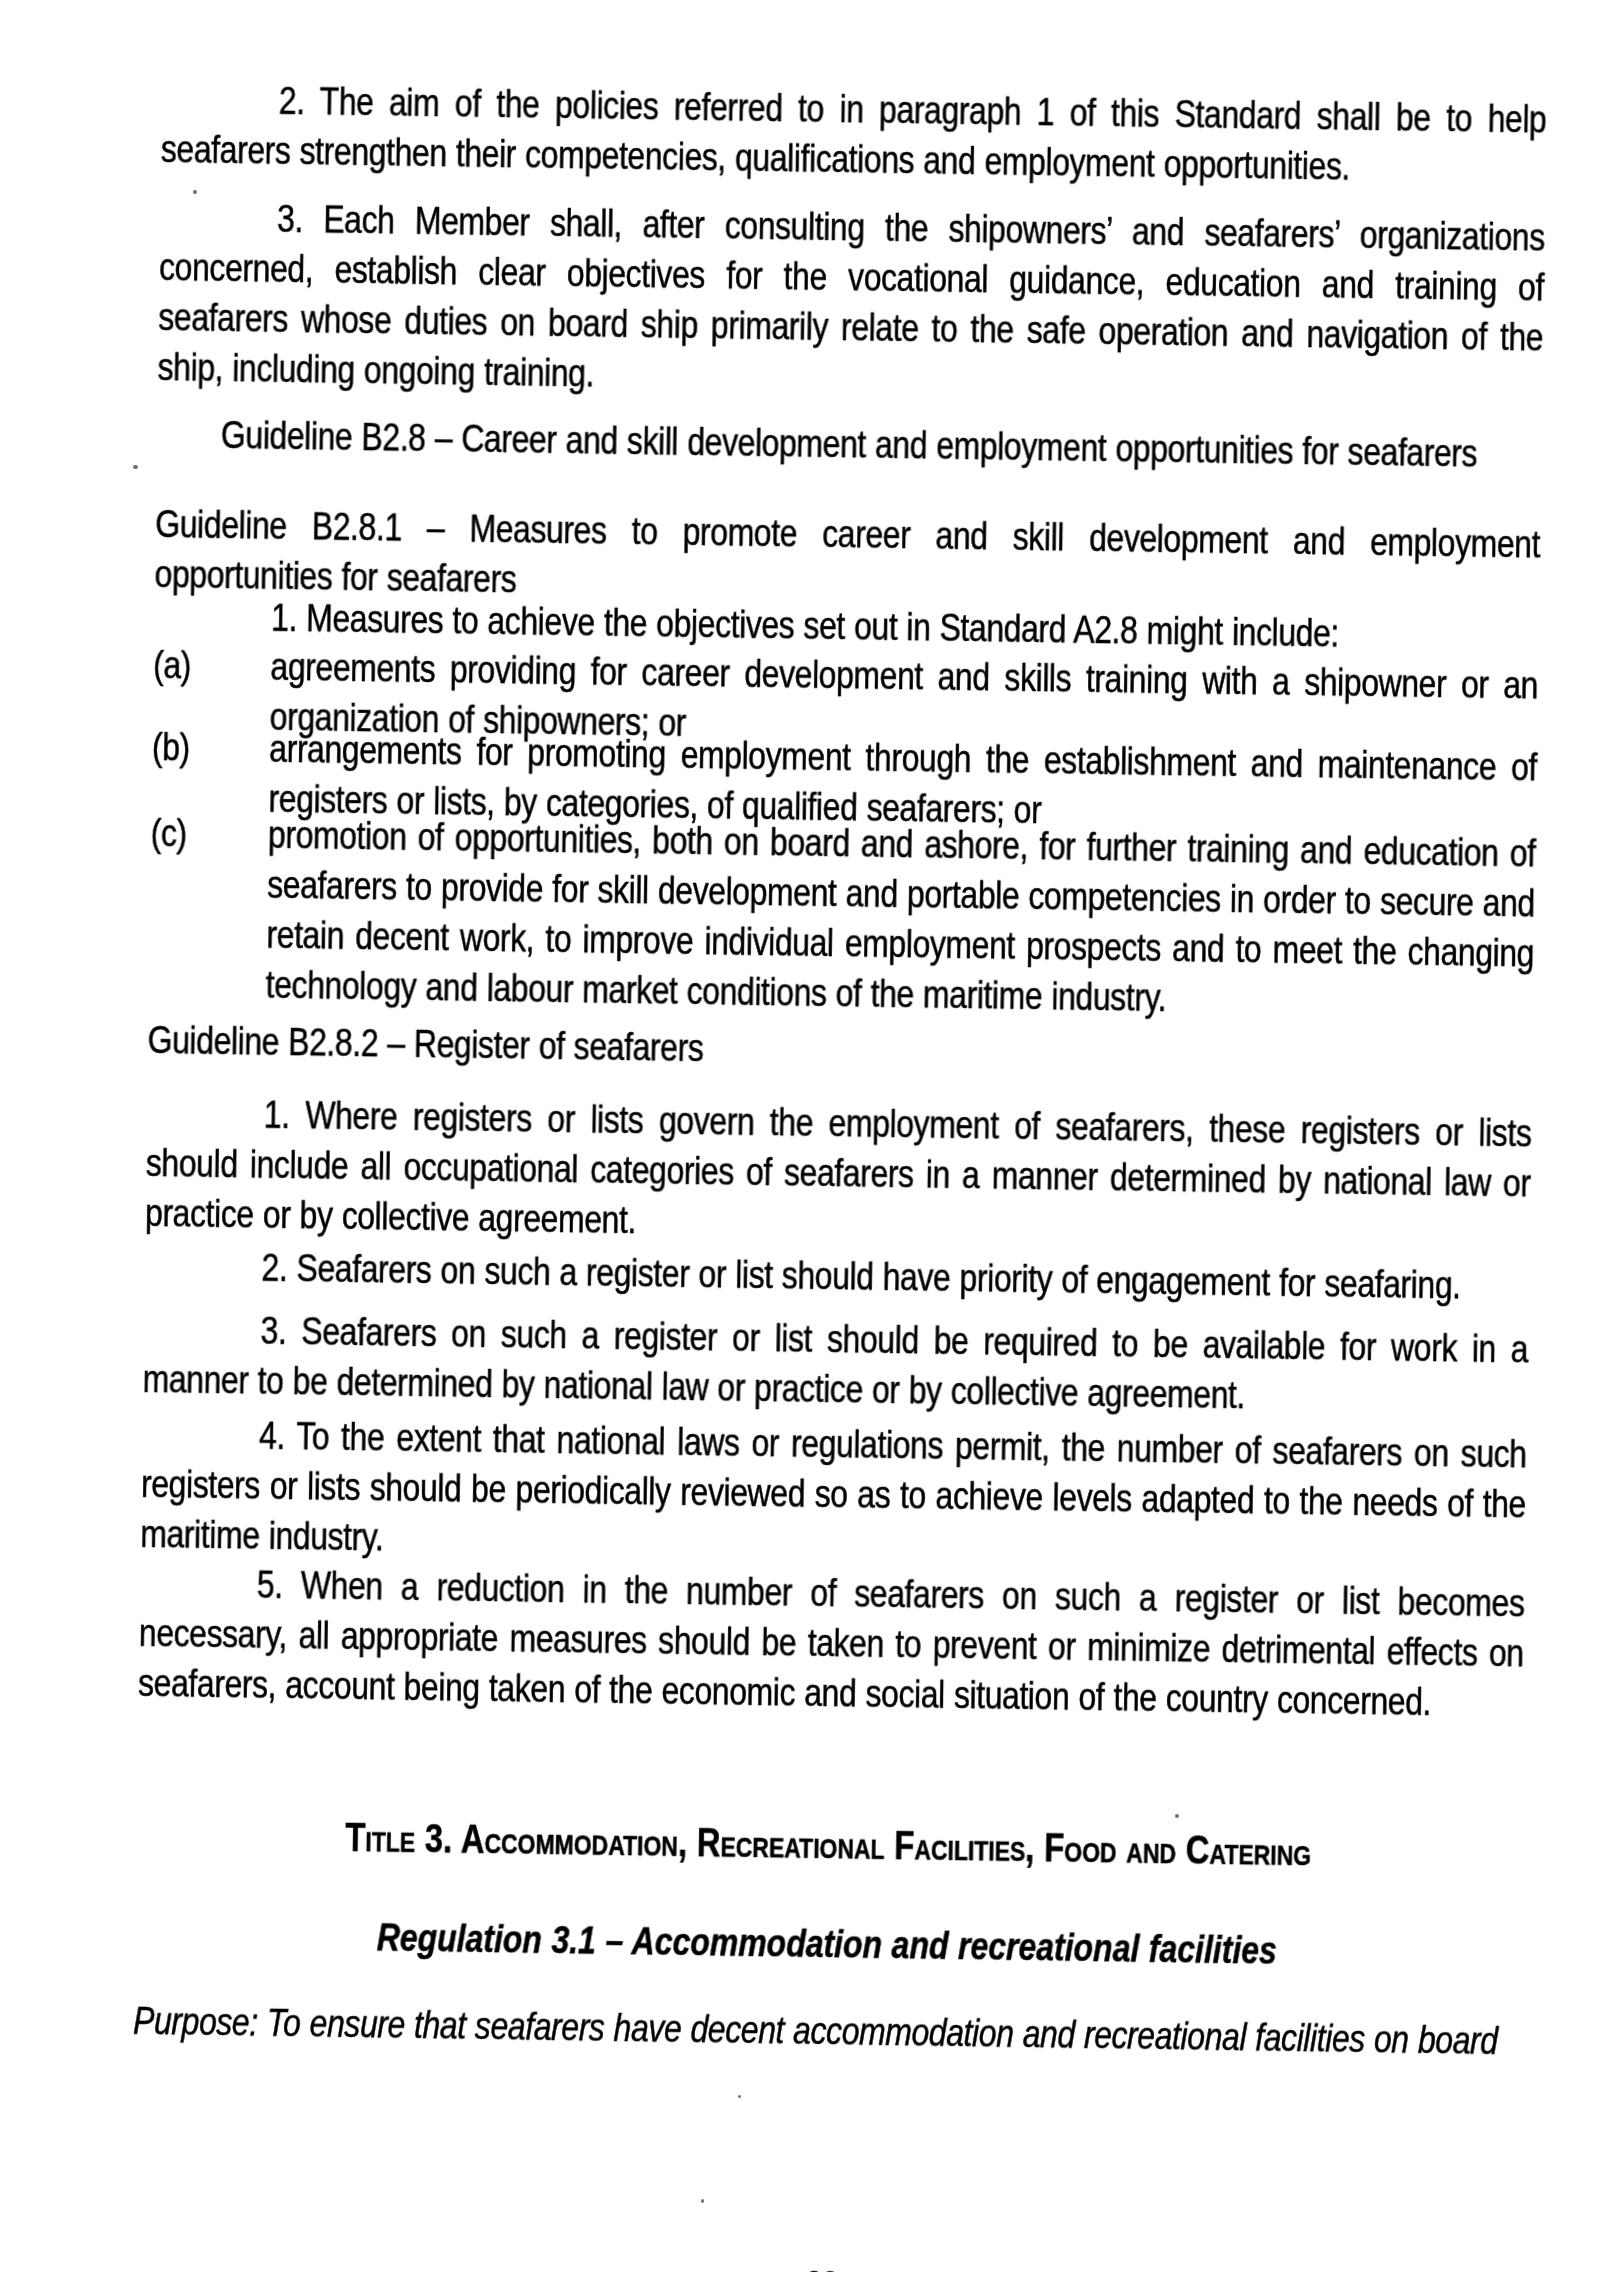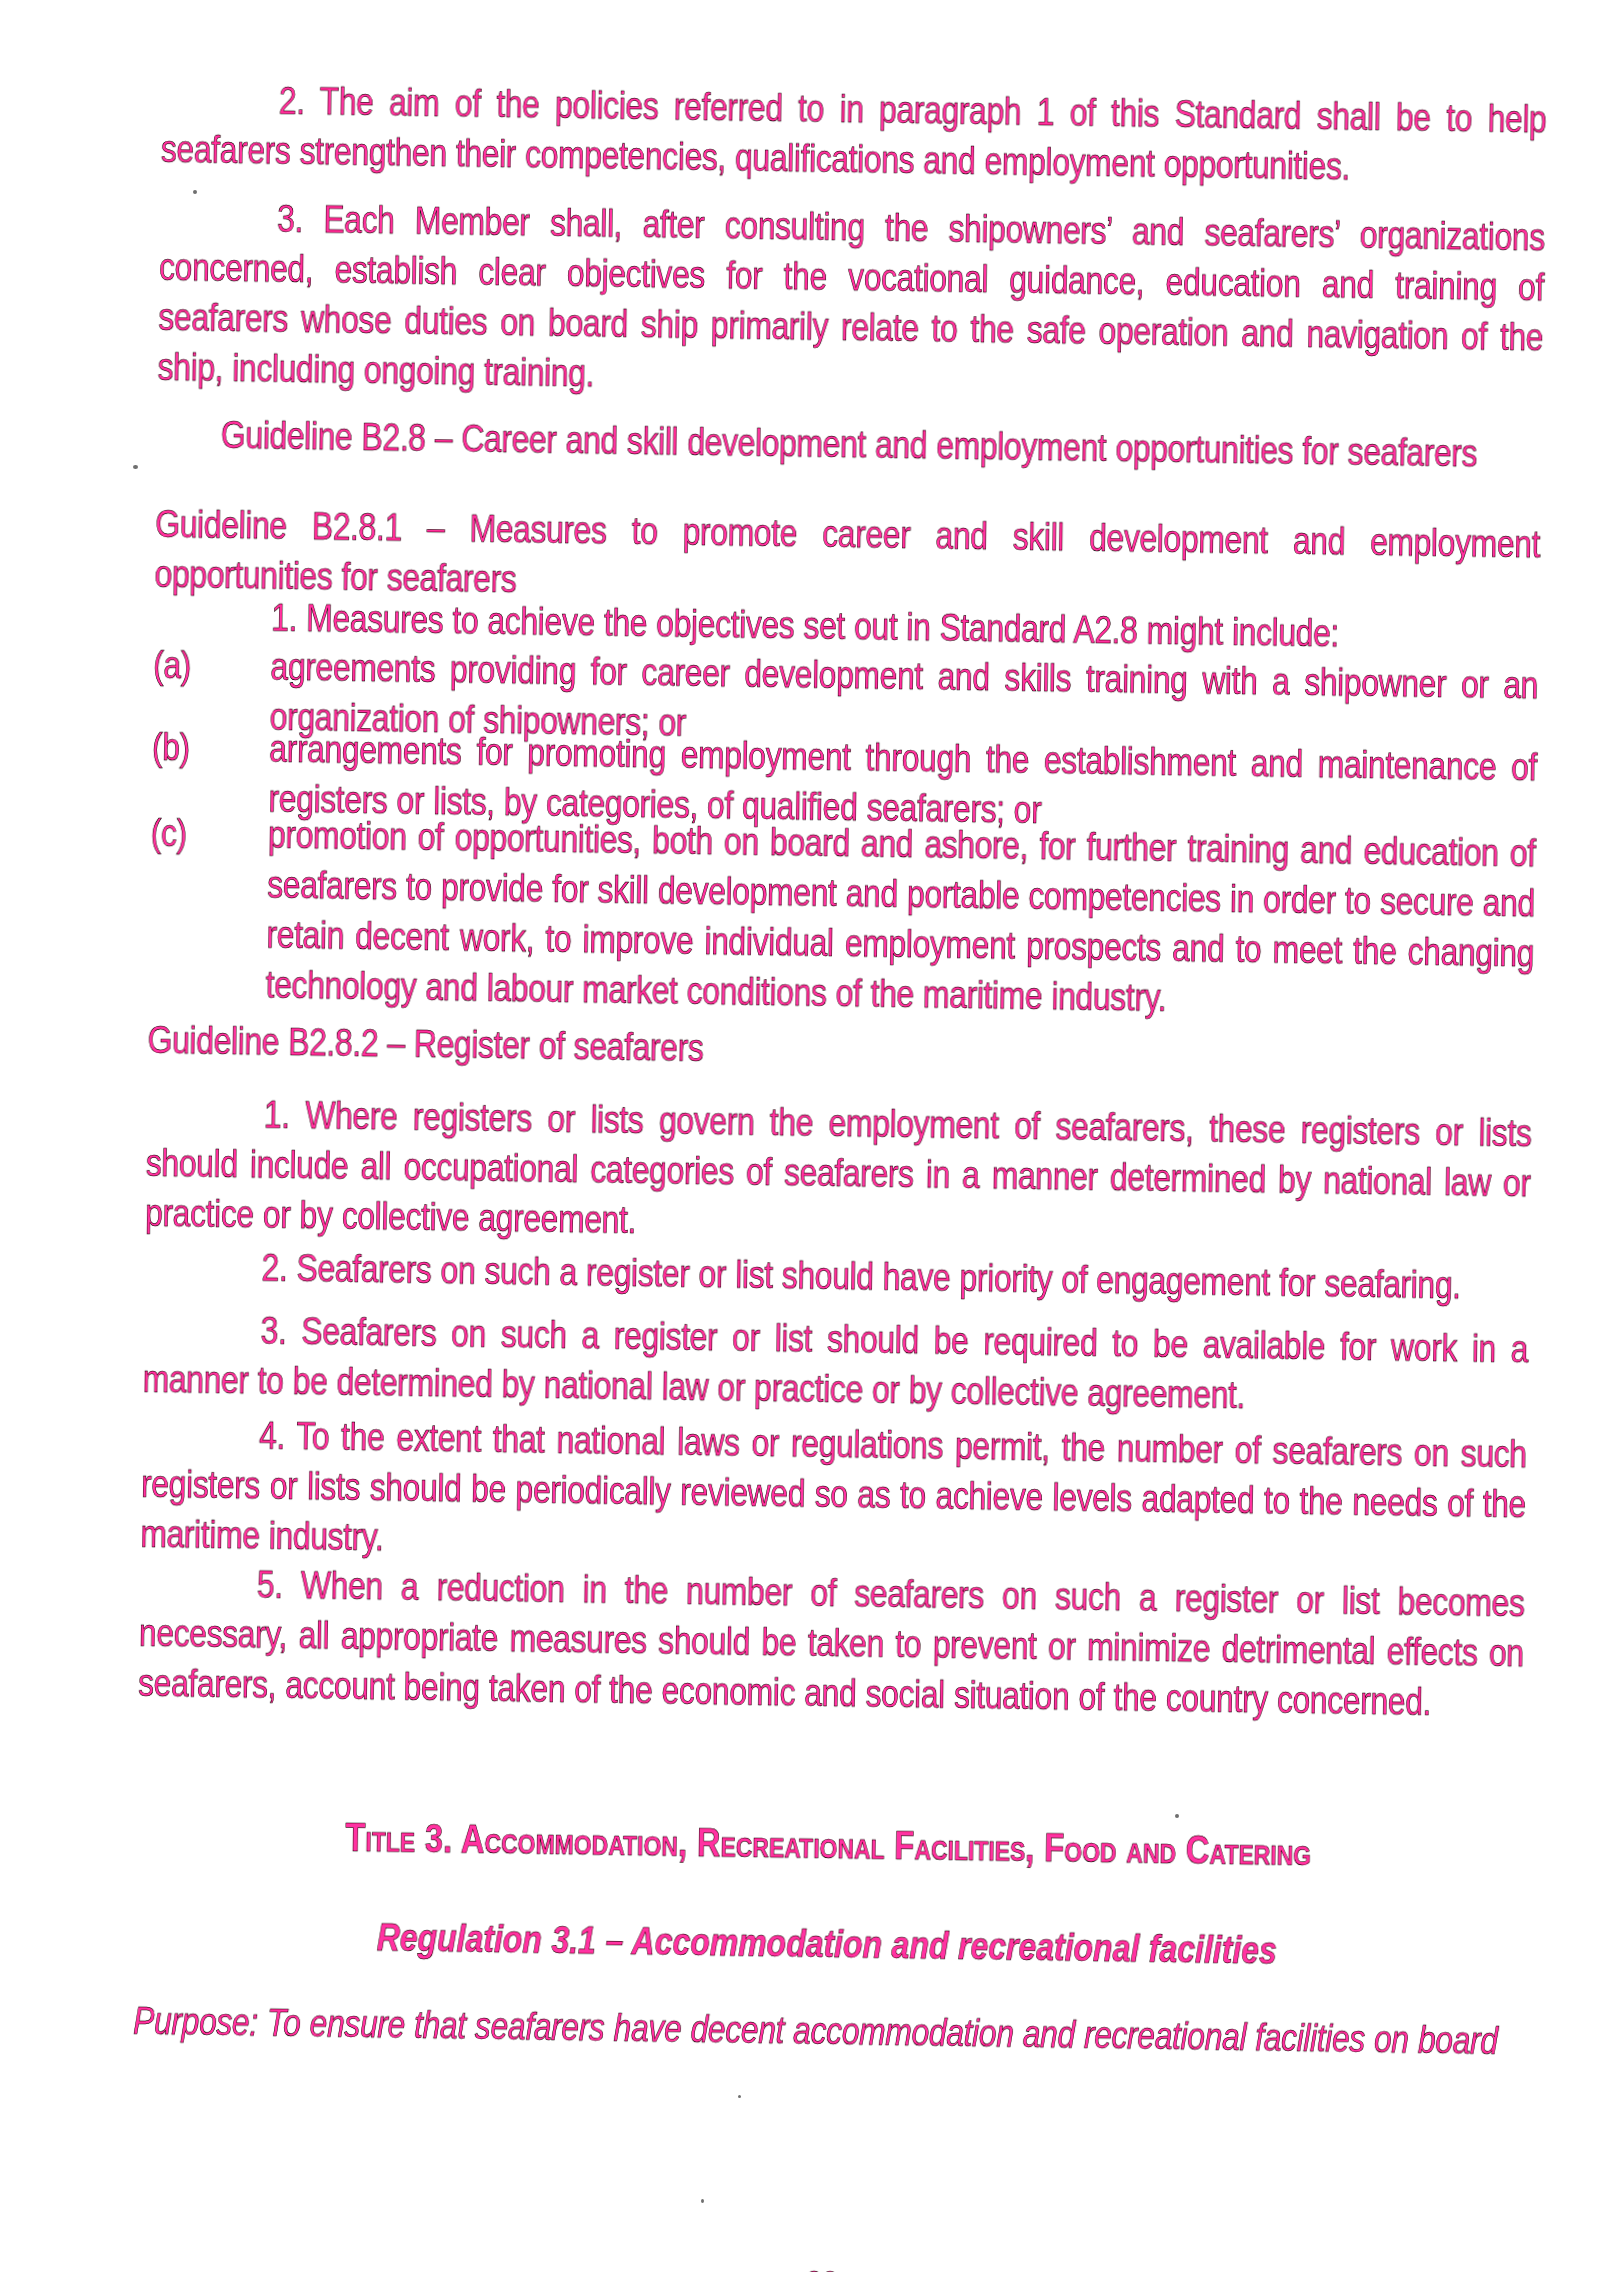--- a/index.html
+++ b/index.html
@@ -7,21 +7,21 @@
     padding: 0;
     background: #ffffff;
   }
   .page {
     position: relative;
     width: 1617px;
     height: 2273px;
     background: #ffffff;
     overflow: hidden;
     font-family: "Liberation Sans", sans-serif;
-    color: #ec4899;
+    color: #000000;
   }
   
   .scan-content {
     position: absolute;
     left: 162px;
     top: 74px;
     width: 1689px;
     height: 2273px;
     transform: rotate(0.85deg) scaleX(0.82);
     transform-origin: 0 0;

